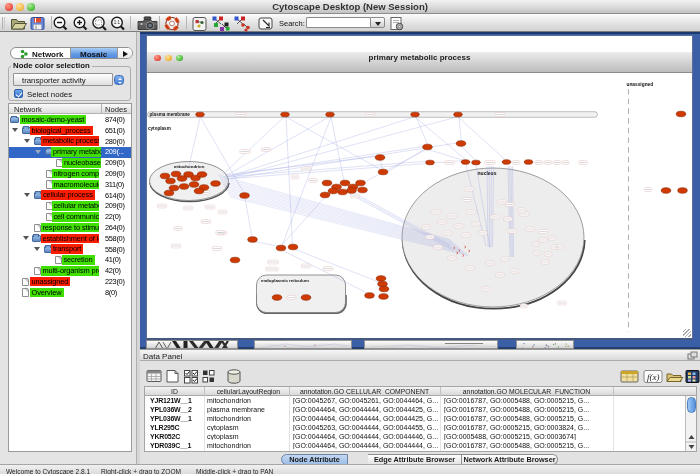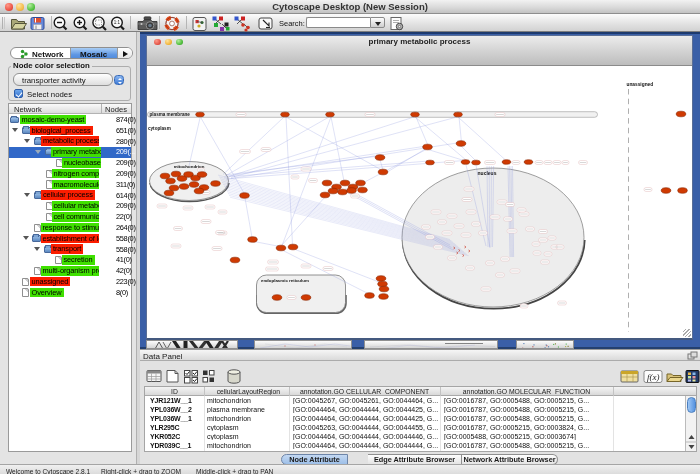--- a/index.html
+++ b/index.html
@@ -22,50 +22,50 @@
 #cpsplit{left:136px;top:32px;width:4px;height:432px;background:#d6d6d6;border-left:1px solid #b0b0b0}
 
 #tabs{position:absolute;left:10px;top:15px;width:123px;height:12px;border:1px solid #8f8f8f;border-radius:6px;background:#fff;overflow:hidden}
 #tabmosaic{position:absolute;left:59px;top:0;width:48px;height:12px;background:linear-gradient(#a8cdf5,#5f97e3 55%,#4a86da);border-left:1px solid #999;border-right:1px solid #999}
 #tabarrow{position:absolute;left:107px;top:0;width:16px;height:12px;background:linear-gradient(#fff,#e0e0e0)}
 #tabarrow:after{content:"";position:absolute;left:5px;top:2.5px;border:3.5px solid transparent;border-left:5px solid #111}
 .tabt{position:absolute;top:1.5px;font-size:8px;font-weight:bold;color:#111}
 
 #gbox{position:absolute;left:8px;top:34px;width:123px;height:35px;border:1px solid #adadad;border-radius:3px}
 #gboxlbl{position:absolute;left:11px;top:29px;font-size:7.8px;font-weight:bold;color:#111;background:#e4e4e4;padding:0 2px}
-#combo{position:absolute;left:13px;top:41px;width:100px;height:13px;background:linear-gradient(#fff,#dedede);border:1px solid #939393;border-radius:6px}
+#combo{position:absolute;left:13px;top:41px;width:100px;height:13px;background:linear-gradient(#fff,#dedede);border:1px solid #939393;border-radius:1px}
 #combo .t{position:absolute;left:8px;top:2px;font-size:7.8px;color:#111}
 #combospin{position:absolute;left:100px;top:1px;width:10px;height:10px;background:linear-gradient(#8ab6f0,#3e7bd6);border-radius:3.5px;border:1px solid #3568b8}
 #combospin:before{content:"";position:absolute;left:2.5px;top:-0.5px;border:2.2px solid transparent;border-bottom:2.8px solid #fff}
 #combospin:after{content:"";position:absolute;left:2.5px;top:5.5px;border:2.2px solid transparent;border-top:2.8px solid #fff}
 #chk{position:absolute;left:14px;top:57px;width:9px;height:9px;background:linear-gradient(#6ea7ec,#3671cc);border:1px solid #2d5da8;border-radius:2px}
 #chk:after{content:"";position:absolute;left:2px;top:0.5px;width:3px;height:5px;border:solid #fff;border-width:0 1.5px 1.5px 0;transform:rotate(40deg)}
 #chklbl{position:absolute;left:27px;top:58px;font-size:7.8px;color:#111}
 
 #tree{position:absolute;left:8px;top:71px;width:124px;height:349px;background:#fff;border:1px solid #9a9a9a}
 #treehead{position:absolute;left:0;top:0;width:122px;height:10px;background:linear-gradient(#fafafa,#dcdcdc);border-bottom:1px solid #b3b3b3;font-size:7.6px;color:#222}
 #treehead .c1{position:absolute;left:5px;top:0.5px}
 #treehead .c2{position:absolute;left:96px;top:0.5px}
 #treehead .dv{position:absolute;left:92px;top:0;width:1px;height:10px;background:#b3b3b3}
 .trow{position:absolute;left:0;width:97px;height:10.8px;font-size:7.4px;letter-spacing:-0.1px}
-.trow .num{position:absolute;left:107px;top:0.6px;color:#000;letter-spacing:-0.3px}
+.trow .num{position:absolute;left:96px;top:0.6px;color:#000;letter-spacing:-0.3px}
 .lbl{position:absolute;top:0.3px;color:#000;padding:0 2px;white-space:nowrap;overflow:hidden;height:9.6px}
 .lbl.g{background:#3fe000}
 .lbl.r{background:#fb1d00}
 .tri{position:absolute;top:3px;border:3px solid transparent;border-top:4px solid #555}
 .fold{position:absolute;top:2px;width:9px;height:6.5px;background:linear-gradient(#9dc0e8,#5b88c0);border:1px solid #48699c;border-radius:1px}
 .fold:before{content:"";position:absolute;left:0px;top:-2px;width:4px;height:1.5px;background:#7fa6d4;border:1px solid #48699c;border-bottom:none;border-radius:1px 1px 0 0}
 .file{position:absolute;top:1px;width:7px;height:8.5px;background:linear-gradient(225deg,#d0d0d0 0 2.2px,#fff 2.2px);border:1px solid #909090;border-radius:0 2px 0 0}
 .selbar{position:absolute;left:0;width:122px;height:10.8px;background:#3168c8}
 
 #desk{left:140px;top:32px;width:560px;height:432px;background:#3a5fa7;overflow:hidden}
 #desk .topline{position:absolute;left:0;top:0;width:560px;height:2px;background:#1d3a6e}
 
 #nwin{position:absolute;left:6px;top:2.5px;width:547px;height:305px;background:#fff;border:1px solid #5a6e96;border-bottom:2px solid #44597f}
-#nwtitle{position:absolute;left:0;top:0;width:545px;height:30px;background:linear-gradient(#ececec,#cfcfcf 60%,#bdbdbd);border-bottom:1px solid #8b8b8b}
+#nwtitle{position:absolute;left:0;top:16px;width:545px;height:21px;background:linear-gradient(#ececec,#cfcfcf 60%,#bdbdbd);border-bottom:1px solid #8b8b8b}
 #nwtitle .t{position:absolute;left:0;right:0;top:1.5px;text-align:center;font-size:8px;font-weight:bold;color:#222}
 .nlight{position:absolute;top:3px;width:6.5px;height:6.5px;border-radius:50%}
 #grip{position:absolute;right:1px;bottom:1px;width:8px;height:8px;background:repeating-linear-gradient(135deg,#fff 0 1.5px,#aaa 1.5px 2.5px)}
 
 .sliver{position:absolute;top:307.5px;height:9px;background:linear-gradient(#fcfcfc,#d5d5d5);border:1px solid #909090;overflow:hidden}
 
 #dpanel{left:140px;top:348.5px;width:560px;height:115.5px;background:#e2e2e2}
 #dphead{position:absolute;left:0;top:0;width:560px;height:12.5px;background:linear-gradient(#f6f6f6,#dadada);border-bottom:1px solid #ababab;border-top:1px solid #9a9a9a}
 #dphead .t{position:absolute;left:3px;top:2px;font-size:8px;color:#1a1a1a}
 

